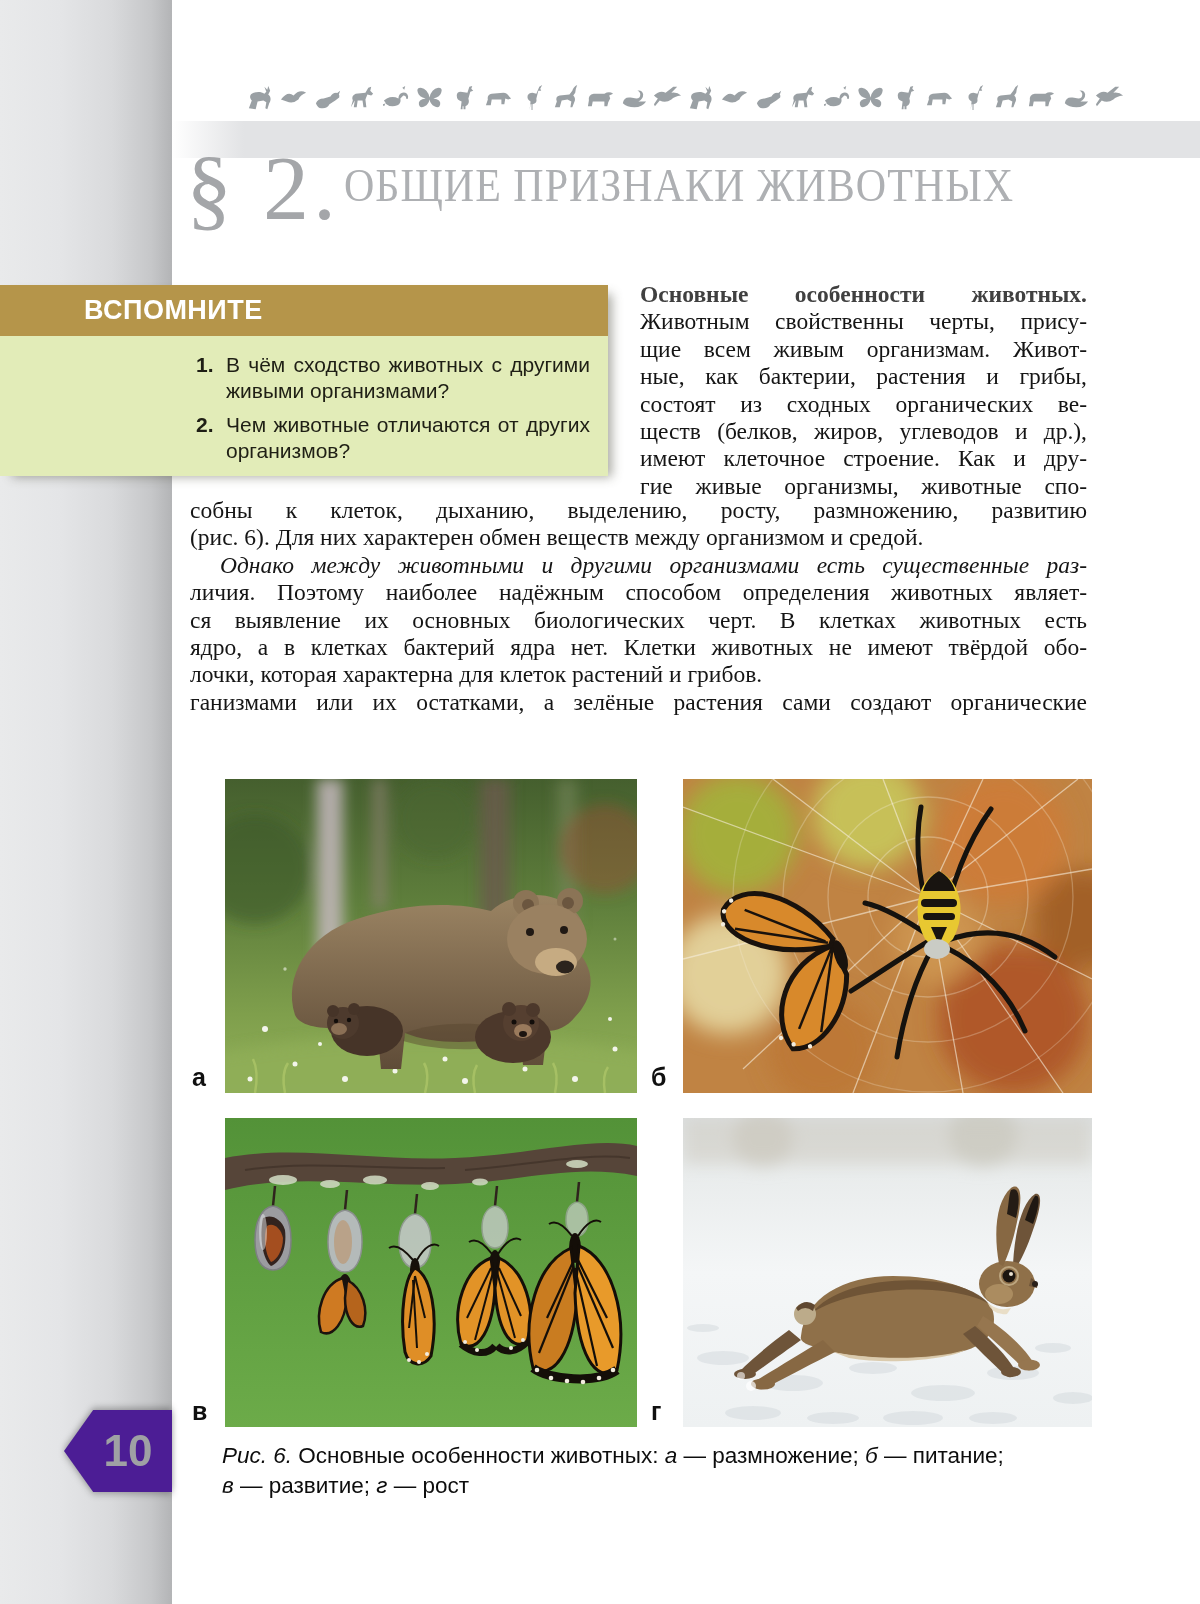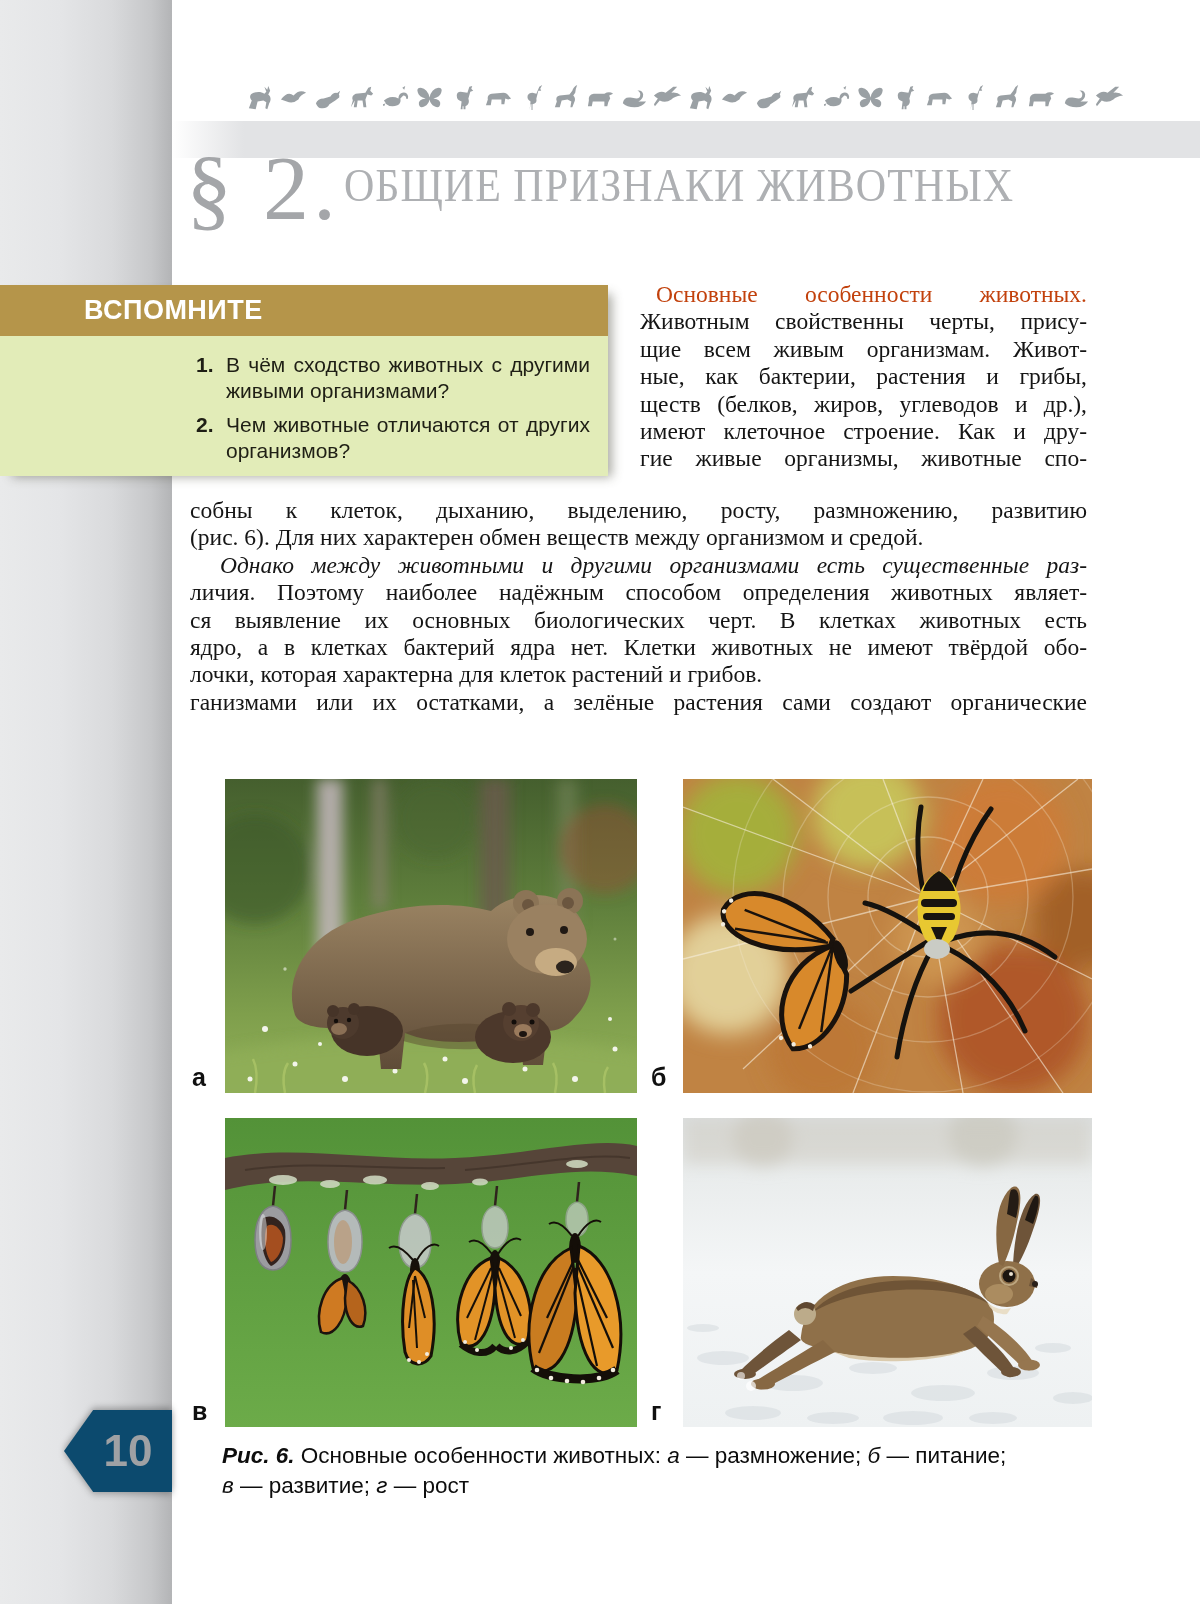--- a/index.html
+++ b/index.html
@@ -27,47 +27,47 @@
   .remember-header{height:51px;background:#b5954a;color:#ffffff;font-weight:bold;font-size:27px;
         letter-spacing:.5px;display:flex;align-items:center;padding-left:84px;box-sizing:border-box;}
   .remember-body{background:#e2ecb8;padding:8px 18px 12px 196px;box-sizing:border-box;min-height:126px;}
   .r-item{position:relative;padding-left:30px;margin-top:8px;font-size:21px;line-height:26px;color:#1f1f15;}
   .r-num{position:absolute;left:0;top:0;font-weight:bold;}
   .jl{text-align:justify;text-align-last:justify;}
   
   .col{position:absolute;left:640px;top:281px;width:447px;z-index:2;
         font-family:"Liberation Serif",serif;font-size:23.5px;line-height:27.4px;color:#151515;}
   .cline{text-align:justify;text-align-last:justify;}
-  .lead{color:#c2410c;font-weight:normal;margin-left:16px;}
+  .lead{color:#404040;font-weight:bold;}
   .fulltext{position:absolute;left:190px;top:497px;width:897px;z-index:2;
         font-family:"Liberation Serif",serif;font-size:23.5px;line-height:27.4px;color:#151515;}
   .fline{text-align:justify;text-align-last:justify;}
   .fline.last{text-align-last:left;}
   .fline.ind{text-indent:30px;font-style:italic;}
   
   .figure{position:absolute;z-index:2;}
   .figure svg{display:block;width:100%;height:100%;}
   .fig-a{left:225px;top:779px;width:412px;height:314px;}
   .fig-b{left:683px;top:779px;width:409px;height:314px;}
   .fig-c{left:225px;top:1118px;width:412px;height:309px;}
   .fig-d{left:683px;top:1118px;width:409px;height:309px;}
   .fig-label{position:absolute;z-index:3;font-weight:bold;font-size:25px;color:#101010;line-height:28px;}
   .lab-a{left:192px;top:1063px;}
   .lab-b{left:651px;top:1063px;}
   .lab-v{left:192px;top:1397px;}
   .lab-g{left:651px;top:1397px;}
   
   .caption{position:absolute;left:222px;top:1441px;width:870px;z-index:2;
         font-size:22.5px;line-height:30px;color:#0d0d0d;}
-  .seg-bi{font-weight:bold;font-style:italic;}
+  .seg-bi{font-weight:normal;font-style:italic;}
   .seg-i{font-style:italic;}
   
   .page-tab{position:absolute;left:64px;top:1410px;width:108px;height:82px;z-index:4;
         filter:drop-shadow(0 -3px 3px rgba(0,0,0,.22)) drop-shadow(0 3px 3px rgba(0,0,0,.22));}
-  .page-tab-shape{width:100%;height:100%;background:#0c4a6e;
+  .page-tab-shape{width:100%;height:100%;background:#4c1d95;
         clip-path:polygon(27% 0,100% 0,100% 100%,27% 100%,0 50%);
         display:flex;align-items:center;justify-content:center;padding-left:20px;box-sizing:border-box;}
   .page-num{font-size:44px;font-weight:bold;color:#9fa1a4;}
   .defs-holder{position:absolute;width:0;height:0;overflow:hidden;}
 </style>
 </head>
 <body>
 
 <svg class="defs-holder" aria-hidden="true">
   <defs>
@@ -243,20 +243,21 @@
           <div class="">организмов?</div>
         </div>
       </div>
   </div>
 
   <div class="col">
       <div class="cline lead">Основные особенности животных.</div>
       <div class="cline">Животным свойственны черты, прису-</div>
       <div class="cline">щие всем живым организмам. Живот-</div>
       <div class="cline">ные, как бактерии, растения и грибы,</div>
+      <div class="cline">состоят из сходных органических ве-</div>
       <div class="cline">ществ (белков, жиров, углеводов и др.),</div>
       <div class="cline">имеют клеточное строение. Как и дру-</div>
       <div class="cline">гие живые организмы, животные спо-</div>
     </div>
   <div class="fulltext">
       <div class="fline">собны к клеток, дыханию, выделению, росту, размножению, развитию</div>
       <div class="fline last">(рис. 6). Для них характерен обмен веществ между организмом и средой.</div>
       <div class="fline ind">Однако между животными и другими организмами есть существенные раз-</div>
       <div class="fline">личия. Поэтому наиболее надёжным способом определения животных являет-</div>
       <div class="fline">ся выявление их основных биологических черт. В клетках животных есть</div>

